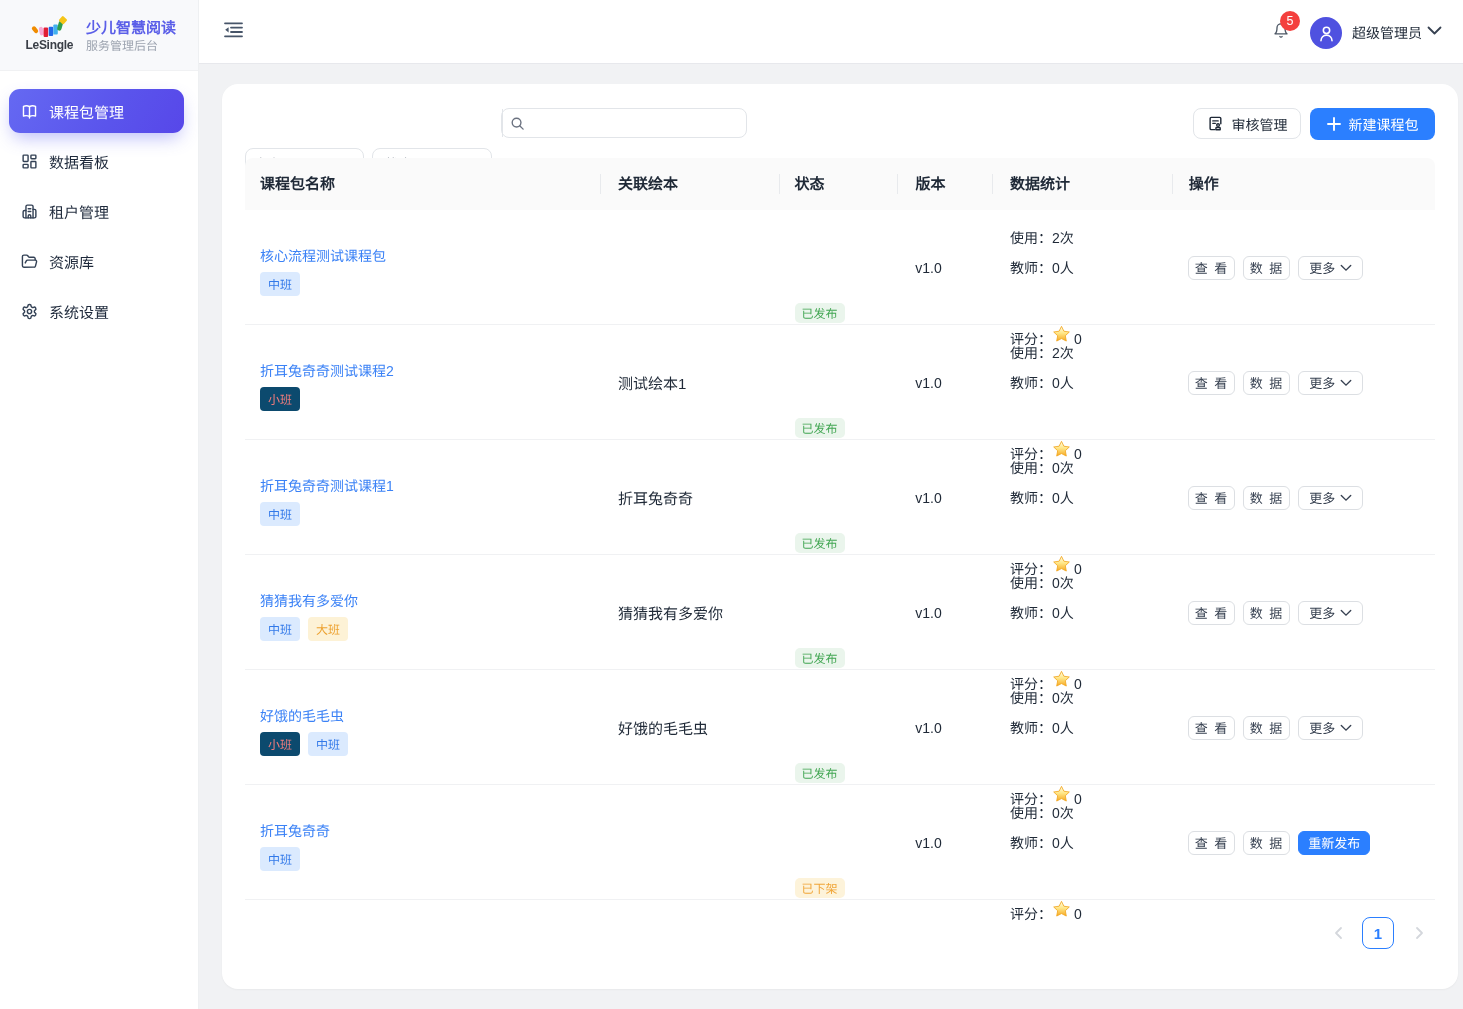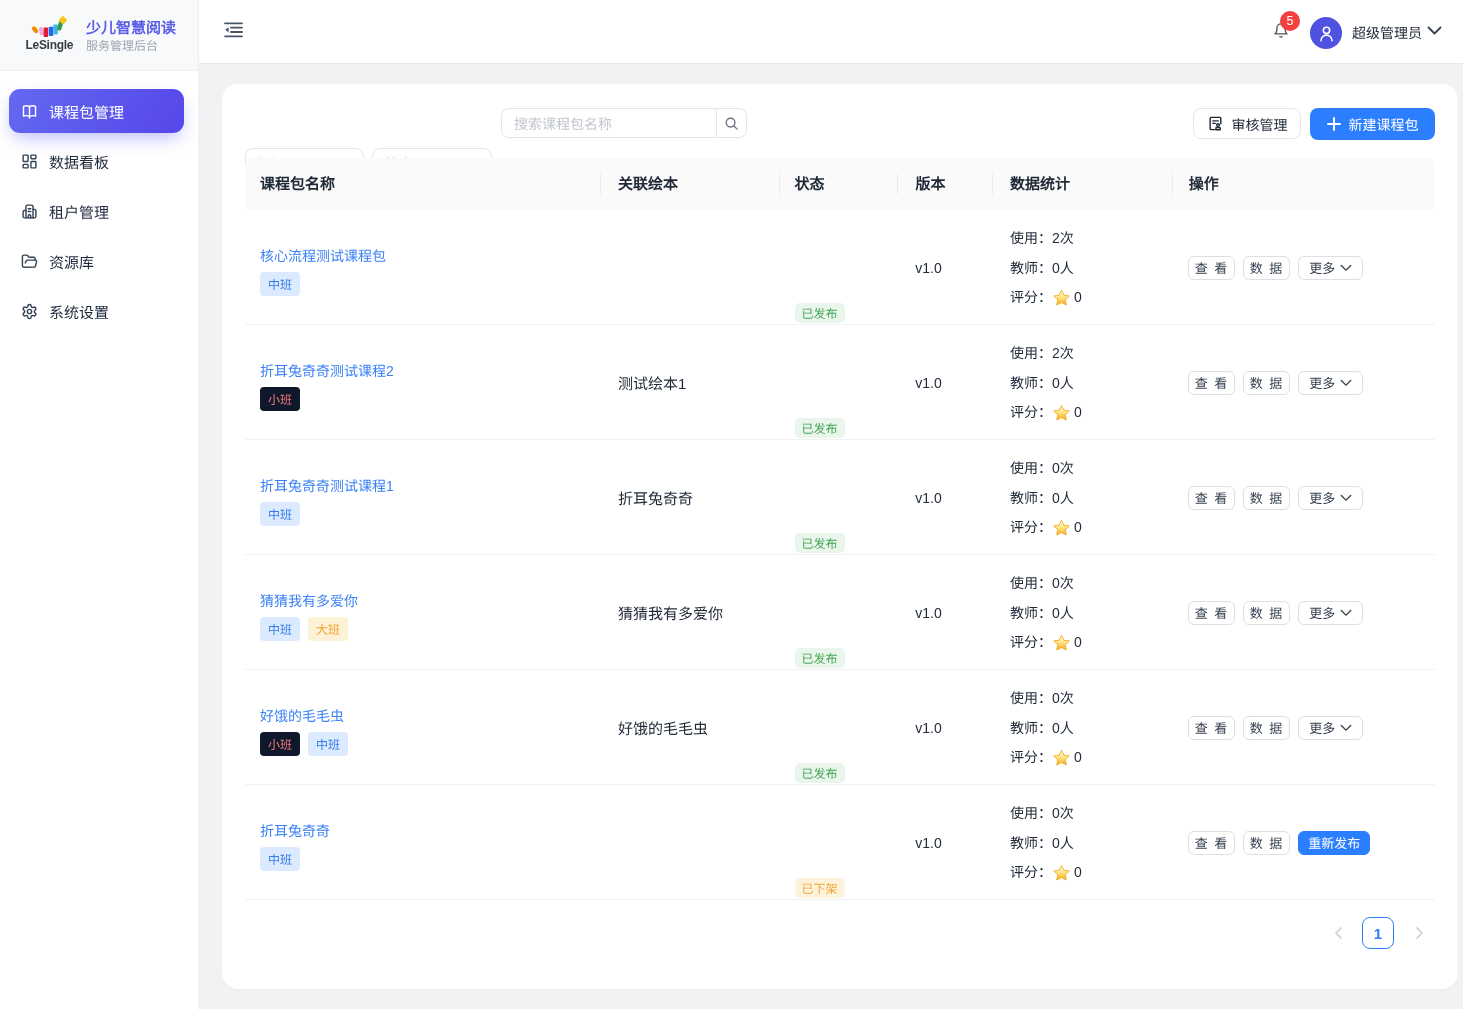--- a/index.html
+++ b/index.html
@@ -37,29 +37,29 @@
 
 #tbl { position:absolute; left:22.6px; top:74px; width:1190px; }
 #thead { height:52px; background:#fafafa; border-radius:8px 8px 0 0; position:relative; font-size:15px; font-weight:700; color:#1f2937; }
 #thead span { position:absolute; top:14px; }
 #thead i { position:absolute; top:16px; width:1px; height:20px; background:#e8eaed; }
 .row { position:relative; height:115px; border-bottom:1px solid #f0f1f3; font-size:15px; color:#1f2937; }
 .cname { position:absolute; left:15.4px; top:34.5px; font-size:14px; color:#3b82f6; }
 .ctags { position:absolute; left:15.4px; top:61.5px; display:flex; gap:8px; }
 .tag { height:20px; border-radius:4px; font-size:12px; display:flex; align-items:center; padding:12px 8px; }
 .t-mid { background:#dbeafe; color:#3279e9; }
-.t-sml { background:#0f172a; color:#f17c7c; }
+.t-sml { background:#0c4a6e; color:#f17c7c; }
 .t-big { background:#fdf2d6; color:#eda231; }
 .cbook { position:absolute; left:373.4px; top:0; height:115px; display:flex; align-items:center; }
 .cstat { position:absolute; left:550px; top:48px; height:19.5px; border-radius:5px; font-size:12px; display:flex; align-items:center; padding:0 7px;margin-top:45px; }
 .s-pub { background:#eaf5ec; color:#43a653; }
 .s-off { background:#fdf3da; color:#f0a63a; }
 .cver { position:absolute; left:670.7px; top:0; height:115px; display:flex; align-items:center; font-size:14px; }
 .cdata { position:absolute; left:765.4px; top:14px; font-size:14px; line-height:29.5px; color:#1f2937; }
-.score { display:flex; align-items:center; }
+.score { display:flex; align-items:flex-start;margin-top:42px; }
 .star { margin:0 3px 0 0; }
 .cact { position:absolute; left:943.7px; top:45.5px; display:flex; gap:8px; }
 .abtn { height:24px; border:1px solid #dcdfe3; border-radius:6px; background:#fff; font-size:13px; color:#374151; display:flex; align-items:center; justify-content:center; width:47px; letter-spacing:1.5px; white-space:nowrap; }
 .abtn.more { letter-spacing:0; gap:5px; width:65px; }
 .abtn.blue { background:#2b7fff; border-color:#2b7fff; color:#fff; letter-spacing:0; width:72px; }
 
 #pager { position:absolute; left:0; top:833px; width:1213px; height:32px; }
 #pg1 { position:absolute; left:1140px; top:0; width:32px; height:32px; border:1.5px solid #2b7fff; border-radius:8px; color:#2b7fff; font-size:15px; font-weight:700; display:flex; align-items:center; justify-content:center; }
 .pchev { position:absolute; top:9px; }
 </style>
@@ -143,21 +143,20 @@
         <path d="m1.5 1.5 5.5 5.5 5.5-5.5"></path>
       </svg>
     </div>
   <div id="sel2" class="sel">
       <span>状态</span>
       <svg width="12" height="8" viewBox="0 0 14 9" fill="none" stroke="#c0c4cc" stroke-width="1.6" stroke-linecap="round">
         <path d="m1.5 1.5 5.5 5.5 5.5-5.5"></path>
       </svg>
     </div>
   <div id="search">
-      <div class="ph">搜索课程包名称</div>
       <div class="sbtn">
         <svg width="15" height="15" viewBox="0 0 24 24" fill="none" stroke="#6b7280" stroke-width="2.2" stroke-linecap="round">
           <circle cx="10.5" cy="10.5" r="7"></circle>
           <path d="m21 21-5.5-5.5"></path>
         </svg>
       </div>
     </div>
   <div id="btnAudit"><svg width="17" height="17" viewBox="0 0 24 24" fill="none" stroke="#1f2937" stroke-width="2" stroke-linecap="round" stroke-linejoin="round">
         <path d="M19.5 12.5V5a1.6 1.6 0 0 0-1.6-1.6H6A1.6 1.6 0 0 0 4.4 5v14a1.6 1.6 0 0 0 1.6 1.6h5"></path>
         <path d="M8.2 8.3h7.6"></path>

